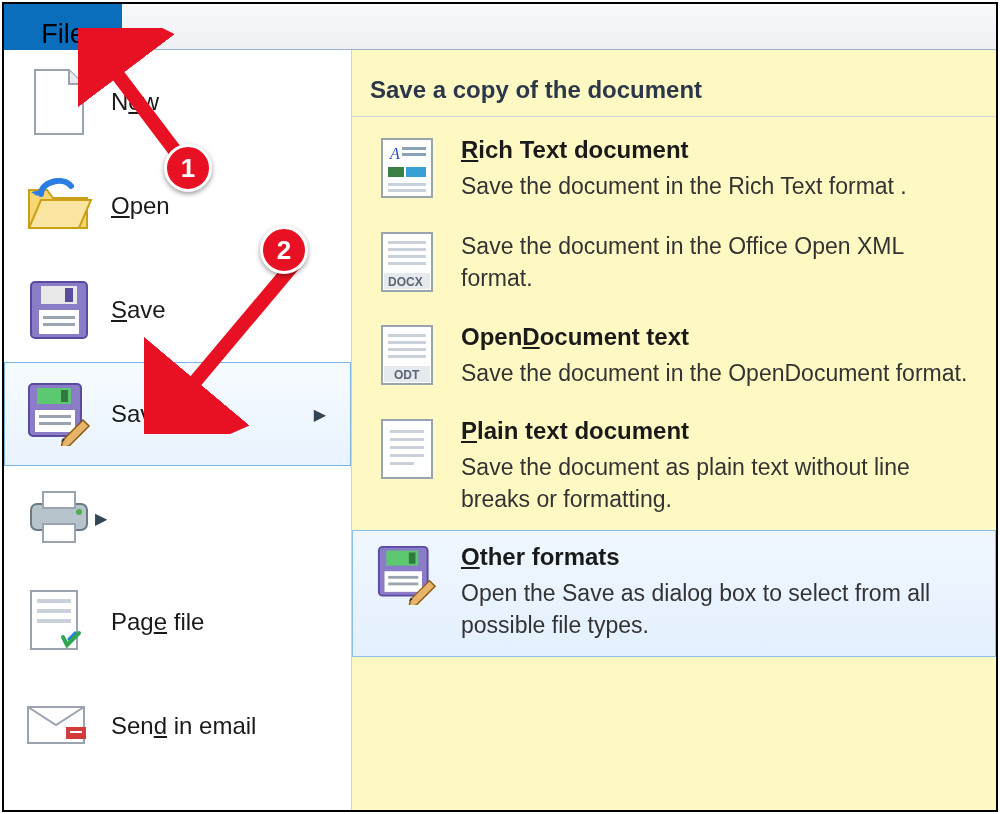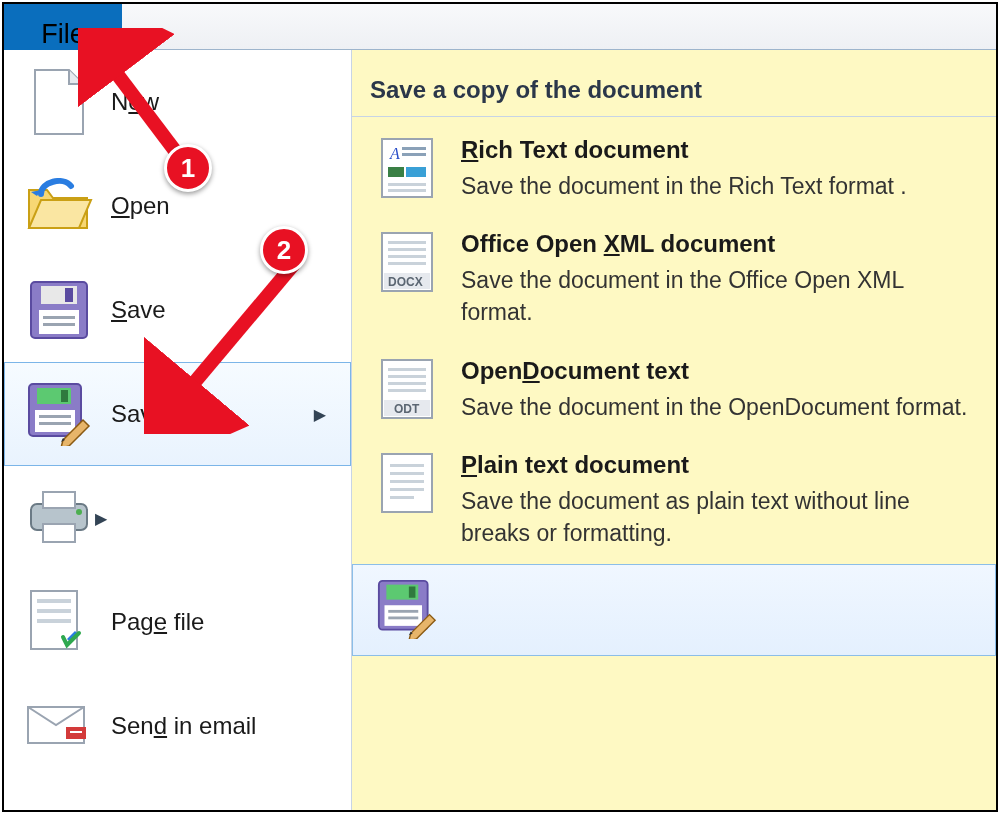--- a/index.html
+++ b/index.html
@@ -290,23 +290,20 @@
             <rect x="2" y="2" width="50" height="58" fill="#fff" stroke="#9aa4b1" stroke-width="2"></rect>
             <rect x="8" y="10" width="38" height="3" fill="#c9d2da"></rect>
             <rect x="8" y="17" width="38" height="3" fill="#c9d2da"></rect>
             <rect x="8" y="24" width="38" height="3" fill="#c9d2da"></rect>
             <rect x="8" y="31" width="38" height="3" fill="#c9d2da"></rect>
             <rect x="4" y="42" width="46" height="16" fill="#e6e9ee"></rect>
             <text x="8" y="55" font-size="12" font-weight="700" fill="#5b6672">DOCX</text>
           </svg>
         </span>
         <div class="stext">
-          <div class="stitle">
-            <span>Office Open </span><span class="u">X</span><span>ML document</span>
-          </div>
           <div class="sdesc">Save the document in the Office Open XML format.</div>
         </div>
       </div>
 
       <div class="sub-item">
         <span class="sicon">
           <svg width="54" height="62" viewBox="0 0 54 62">
             <rect x="2" y="2" width="50" height="58" fill="#fff" stroke="#9aa4b1" stroke-width="2"></rect>
             <rect x="8" y="10" width="38" height="3" fill="#c9d2da"></rect>
             <rect x="8" y="17" width="38" height="3" fill="#c9d2da"></rect>
@@ -349,20 +346,26 @@
             <rect x="2" y="2" width="52" height="52" rx="4" fill="#8a7cc7" stroke="#5a4ba0" stroke-width="2"></rect>
             <rect x="10" y="6" width="34" height="16" fill="#5cc971"></rect>
             <rect x="34" y="8" width="7" height="12" fill="#2f7a3d"></rect>
             <rect x="8" y="28" width="40" height="22" fill="#ffffff"></rect>
             <rect x="12" y="33" width="32" height="3" fill="#9aa4b1"></rect>
             <rect x="12" y="40" width="32" height="3" fill="#9aa4b1"></rect>
             <path d="M36 58l20-20 6 6-20 20-8 2z" fill="#e7b56a" stroke="#8a5a12" stroke-width="1.5"></path>
             <path d="M34 60l4-2-2-2z" fill="#333"></path>
           </svg>
         </span>
+        <div class="stext">
+          <div class="stitle">
+            <span></span><span class="u">O</span><span>ther formats</span>
+          </div>
+          <div class="sdesc">Open the Save as dialog box to select from all possible file types.</div>
+        </div>
       </div>
 
     </div>
   </div>
 
   <svg class="arrow-ann" style="left:74px; top:24px;" width="140" height="160">
     <defs>
         <marker id="ah1" markerWidth="10" markerHeight="10" refX="2" refY="5" orient="auto">
       <path d="M0 0L10 5L0 10z" fill="#e81123"></path>
         </marker>

